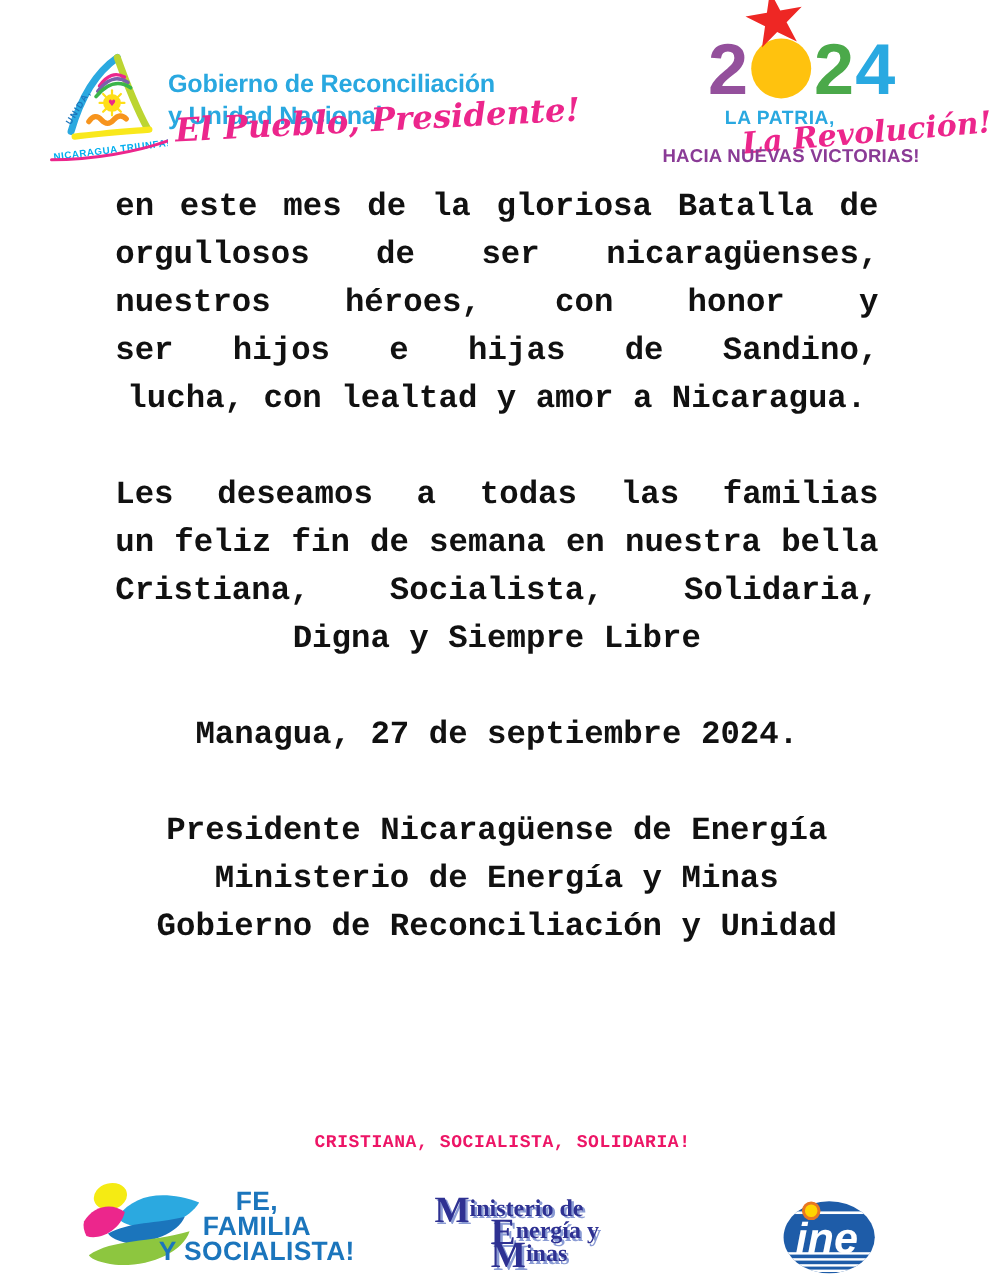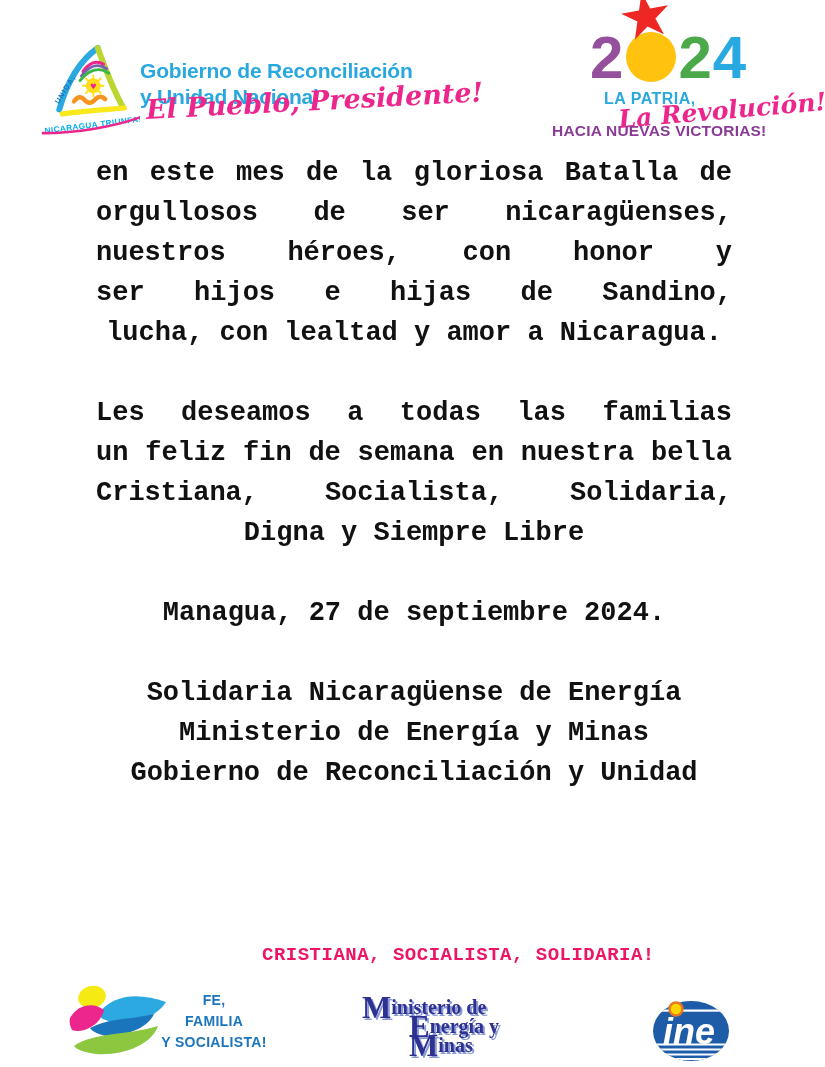--- a/index.html
+++ b/index.html
@@ -59,28 +59,28 @@
     position:absolute;left:96px;top:153px;width:636px;
     font-family:"Liberation Mono","DejaVu Sans Mono",monospace;
     font-weight:700;font-size:27px;color:#111;
   }
   .tline{height:40px;line-height:40px;overflow:hidden;text-align:center;}
   .tline.just{text-align:justify;text-align-last:justify;text-justify:inter-word;}
   
   .slogan{
     position:absolute;left:262px;top:944px;
     font-family:"Liberation Mono","DejaVu Sans Mono",monospace;
-    font-weight:700;font-size:19px;letter-spacing:0.5px;
+    font-weight:700;font-size:15px;letter-spacing:0.5px;
     color:var(--slogan-pink);white-space:nowrap;
   }
   .fe-logo{position:absolute;left:68px;top:984px;width:245px;height:82px;}
   .fe-waves{position:absolute;left:0;top:0;}
   .fe-text{
     position:absolute;left:56px;top:6px;width:180px;text-align:center;
-    font-size:14px;line-height:21px;font-weight:700;color:var(--fe-blue);
+    font-size:22px;line-height:21px;font-weight:700;color:var(--fe-blue);
     letter-spacing:0.3px;
   }
   .mem-logo{
     position:absolute;left:362px;top:998px;
     font-family:"Liberation Serif","DejaVu Serif",serif;
     font-weight:700;color:var(--mem-navy);
     text-shadow:2px 2px 0 var(--mem-shadow);
   }
   .mem-line{height:19px;line-height:19px;font-size:20px;white-space:nowrap;}
   .mem-line .cap{font-size:31px;line-height:19px;vertical-align:top;}
@@ -141,21 +141,21 @@
       <div class="tline just">ser hijos e hijas de Sandino, orgullosos de</div>
       <div class="tline">lucha, con lealtad y amor a Nicaragua.</div>
       <div class="tline">&nbsp;</div>
       <div class="tline just">Les deseamos a todas las familias nicaragüenses</div>
       <div class="tline just">un feliz fin de semana en nuestra bella Nicaragua,</div>
       <div class="tline just">Cristiana, Socialista, Solidaria, Soberana,</div>
       <div class="tline">Digna y Siempre Libre</div>
       <div class="tline">&nbsp;</div>
       <div class="tline">Managua, 27 de septiembre 2024.</div>
       <div class="tline">&nbsp;</div>
-      <div class="tline">Solidaria Nicaragüense de Energía</div>
+      <div class="tline">Presidente Nicaragüense de Energía</div>
       <div class="tline">Ministerio de Energía y Minas</div>
       <div class="tline">Gobierno de Reconciliación y Unidad Nacional</div>
     </div>
 
   <div class="slogan">CRISTIANA, SOCIALISTA, SOLIDARIA!</div>
 
   <div class="fe-logo">
     <svg class="fe-waves" width="100" height="78" viewBox="0 0 100 78" xmlns="http://www.w3.org/2000/svg">
       <ellipse cx="24" cy="13" rx="14" ry="11" fill="#F5EB13" transform="rotate(-15 24 13)"></ellipse>
       <path d="M30,30 C45,10 70,8 98,18 C88,34 62,42 44,38 C36,36 32,34 30,30 Z" fill="#2BA9E0"></path>

